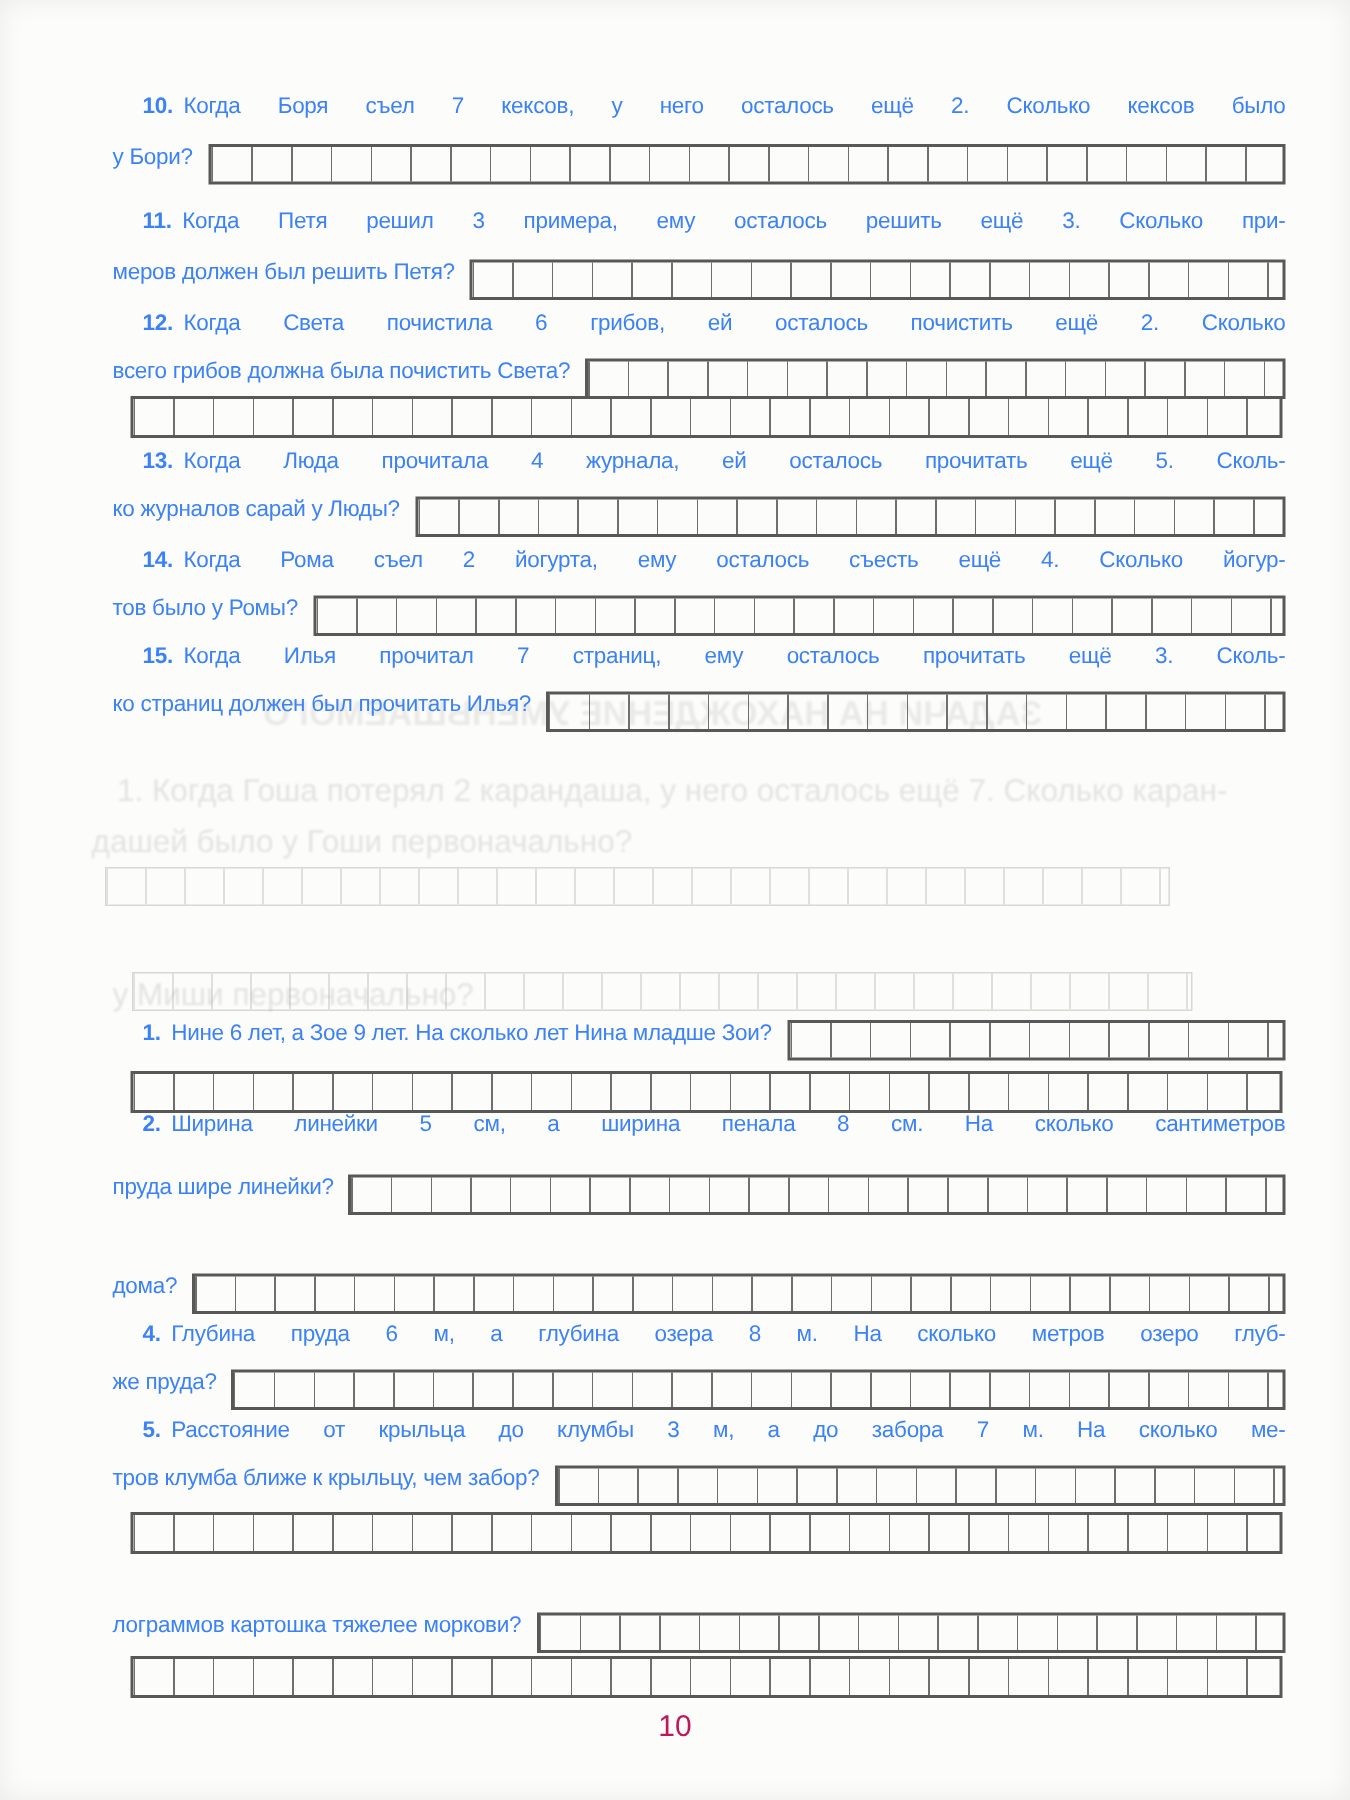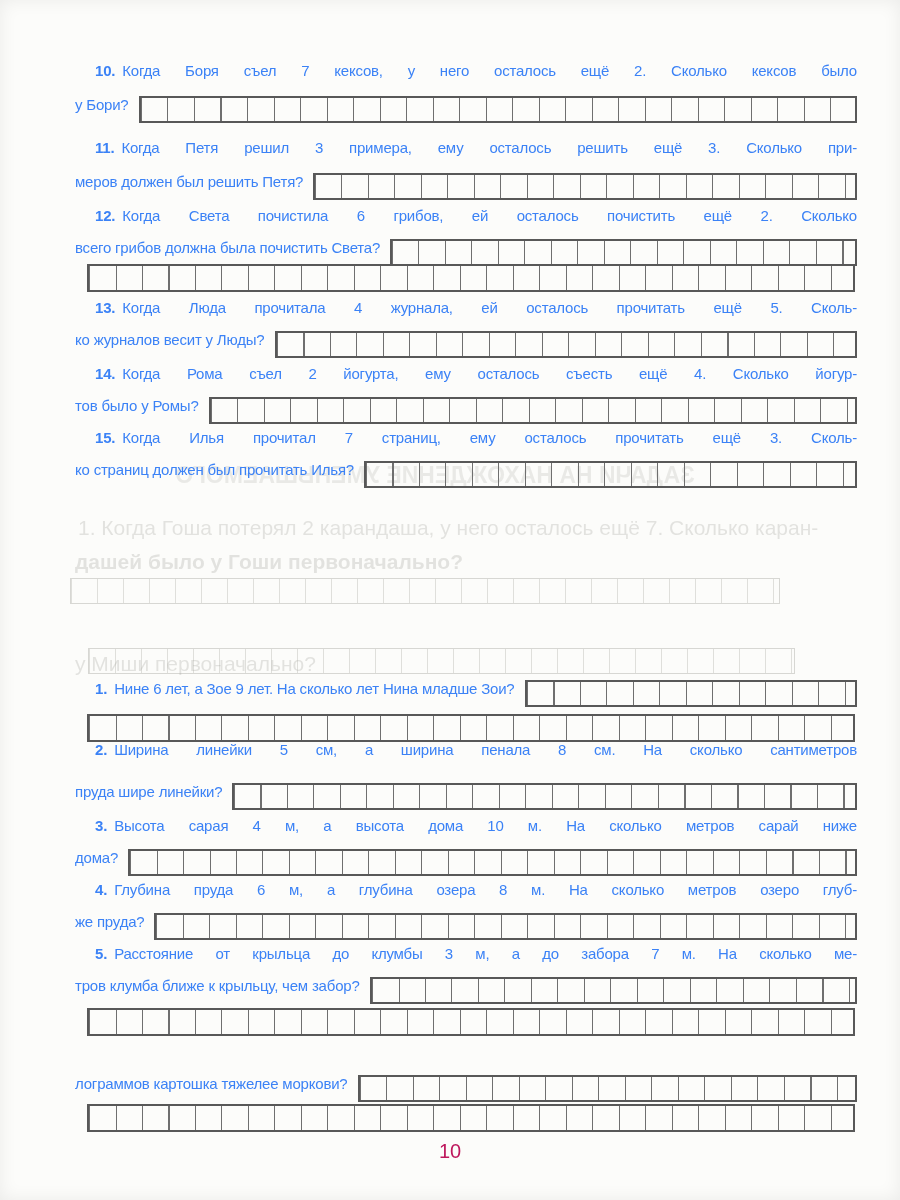--- a/index.html
+++ b/index.html
@@ -72,21 +72,21 @@
     filter:blur(0.4px);
   }
 </style>
 </head>
 <body>
 
 <div class="page">
 
   <div class="ghost ghost-mirror" style="top:462px;left:0;right:30px;text-align:center;">ЗАДАЧИ НА НАХОЖДЕНИЕ УМЕНЬШАЕМОГО</div>
   <div class="ghost" style="top:516px;left:78px;">1. Когда Гоша потерял 2 карандаша, у него осталось ещё 7. Сколько каран-</div>
-  <div class="ghost" style="top:550px;left:75px;font-weight:bold;">дашей было у Гоши первоначально?</div>
+  <div class="ghost" style="top:550px;left:61px;">дашей было у Гоши первоначально?</div>
   <div class="ghost-grid" style="top:578px;left:70px;right:120px;"></div>
   <div class="ghost-grid" style="top:648px;left:88px;right:105px;"></div>
   <div class="ghost" style="top:652px;left:75px;">у Миши первоначально?</div>
 
   <div class="row l1" style="top:62px"><span class="num">10.</span><span>Когда Боря съел 7 кексов, у него осталось ещё 2. Сколько кексов было</span></div>
   <div class="row l2" style="top:96px">
       <span class="txt">у Бори?</span>
       <div class="grid"></div>
     </div>
 
@@ -98,21 +98,21 @@
 
   <div class="row l1" style="top:207px"><span class="num">12.</span><span>Когда Света почистила 6 грибов, ей осталось почистить ещё 2. Сколько</span></div>
   <div class="row l2" style="top:239px">
       <span class="txt">всего грибов должна была почистить Света?</span>
       <div class="grid"></div>
     </div>
   <div class="fullrow grid" style="top:264px"></div>
 
   <div class="row l1" style="top:299px"><span class="num">13.</span><span>Когда Люда прочитала 4 журнала, ей осталось прочитать ещё 5. Сколь-</span></div>
   <div class="row l2" style="top:331px">
-      <span class="txt">ко журналов весит у Люды?</span>
+      <span class="txt">ко журналов сарай у Люды?</span>
       <div class="grid"></div>
     </div>
 
   <div class="row l1" style="top:365px"><span class="num">14.</span><span>Когда Рома съел 2 йогурта, ему осталось съесть ещё 4. Сколько йогур-</span></div>
   <div class="row l2" style="top:397px">
       <span class="txt">тов было у Ромы?</span>
       <div class="grid"></div>
     </div>
 
   <div class="row l1" style="top:429px"><span class="num">15.</span><span>Когда Илья прочитал 7 страниц, ему осталось прочитать ещё 3. Сколь-</span></div>
@@ -127,21 +127,20 @@
       <div class="grid"></div>
     </div>
   <div class="fullrow grid" style="top:714px"></div>
 
   <div class="row l1" style="top:741px"><span class="num">2.</span><span>Ширина линейки 5 см, а ширина пенала 8 см. На сколько сантиметров</span></div>
   <div class="row l2" style="top:783px">
       <span class="txt">пруда шире линейки?</span>
       <div class="grid"></div>
     </div>
 
-  <div class="row l1" style="top:817px"><span class="num">3.</span><span>Высота сарая 4 м, а высота дома 10 м. На сколько метров сарай ниже</span></div>
   <div class="row l2" style="top:849px">
       <span class="txt">дома?</span>
       <div class="grid"></div>
     </div>
 
   <div class="row l1" style="top:881px"><span class="num">4.</span><span>Глубина пруда 6 м, а глубина озера 8 м. На сколько метров озеро глуб-</span></div>
   <div class="row l2" style="top:913px">
       <span class="txt">же пруда?</span>
       <div class="grid"></div>
     </div>

